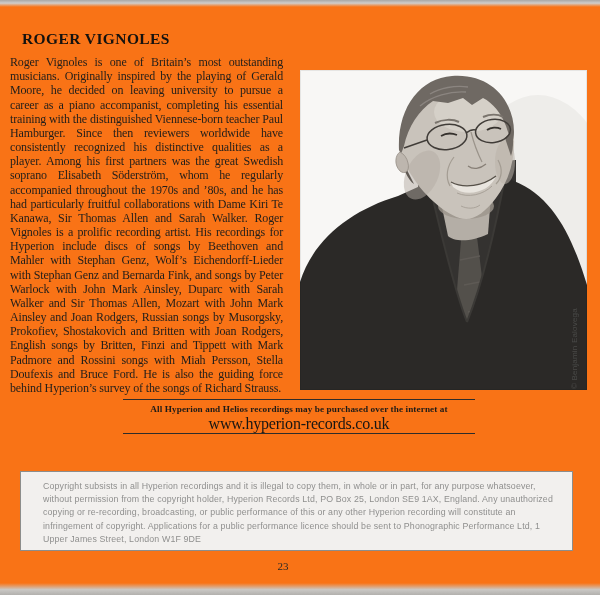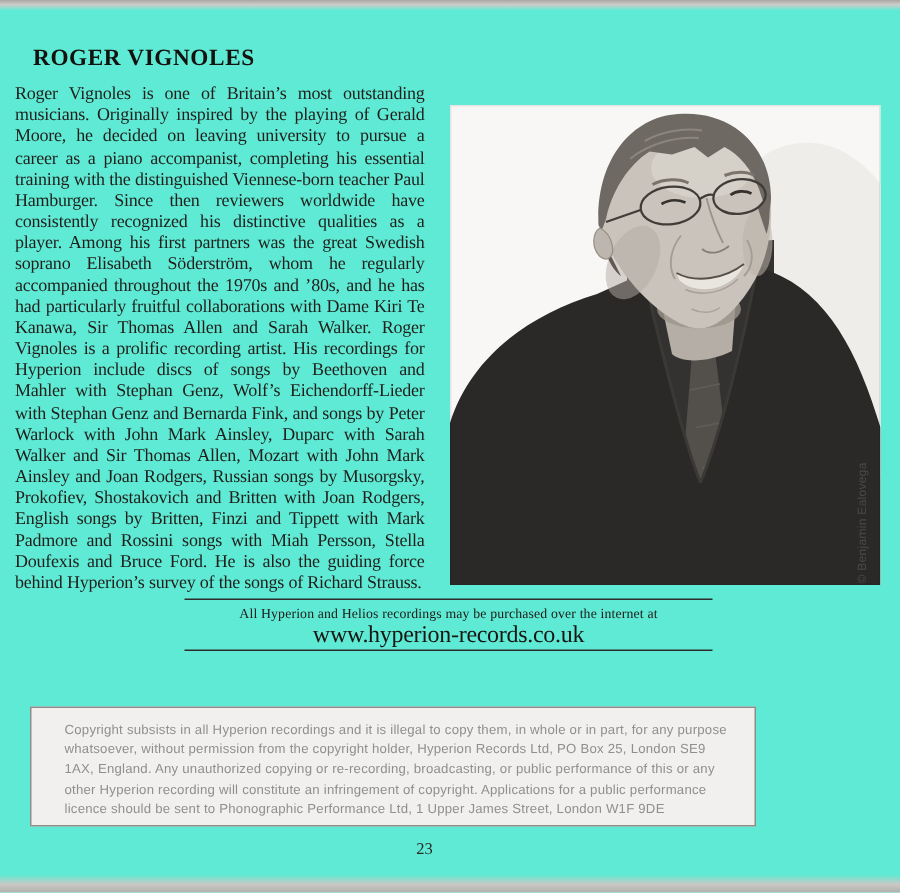--- a/index.html
+++ b/index.html
@@ -1,20 +1,20 @@
 <!DOCTYPE html>
 <html><head>
 <meta charset="utf-8">
 <style>
   html,body{margin:0;padding:0;background:#dcdad7;}
   .page{
     position:relative;
     width:600px;height:595px;
     margin:0 auto;
-    background:#5eead4;
+    background:#f97316;
     overflow:hidden;
     font-family:"Liberation Serif", serif;
   }
   .scan-edge-top{
     position:absolute;left:0;top:0;width:600px;height:7px;
     background:linear-gradient(to bottom,#a9a7a4 0%,#cfcdca 45%,rgba(241,239,236,0) 100%);
   }
   .scan-edge-bottom{
     position:absolute;left:0;top:583px;width:600px;height:12px;
     background:linear-gradient(to bottom,rgba(241,239,236,0) 0%,#cac8c5 55%,#b2b0ad 100%);
@@ -38,25 +38,25 @@
     position:absolute;left:570px;top:389px;
     transform:rotate(-90deg);transform-origin:0 0;
     font-family:"Liberation Sans", sans-serif;
     font-size:8px;letter-spacing:.2px;color:#4a4a48;white-space:nowrap;
   }
   .purchase{
     position:absolute;left:108px;top:399px;width:382px;
     text-align:center;color:#1d1b18;
   }
   .purchase .rule{height:0;border-top:1.6px solid #2e2c2a;width:352px;margin:0 auto;}
-  .p-line1{margin-top:4px;font-size:9.2px;letter-spacing:.1px;white-space:nowrap;}
+  .p-line1{margin-top:4px;font-size:9.2px;letter-spacing:.1px;white-space:nowrap;font-weight:bold;}
   .p-url{margin-top:1px;font-size:16px;letter-spacing:-.2px;color:#181613;white-space:nowrap;}
   .p-line2{margin:1px 0 4px 0;font-size:9.2px;letter-spacing:.1px;white-space:nowrap;}
   .copyright-box{
-    position:absolute;left:20px;top:471px;width:484px;height:80px;
+    position:absolute;left:20px;top:471px;width:553px;height:80px;
     border:1px solid #8d8d8b;box-sizing:border-box;
     background:#f2f0ee;
   }
   .copyright-text{
     margin:8px 18px 0 22px;
     font-family:"Liberation Sans", sans-serif;
     font-size:8.8px;line-height:13.2px;letter-spacing:.15px;
     color:#8f8f8e;text-align:left;
   }
   .page-number{

